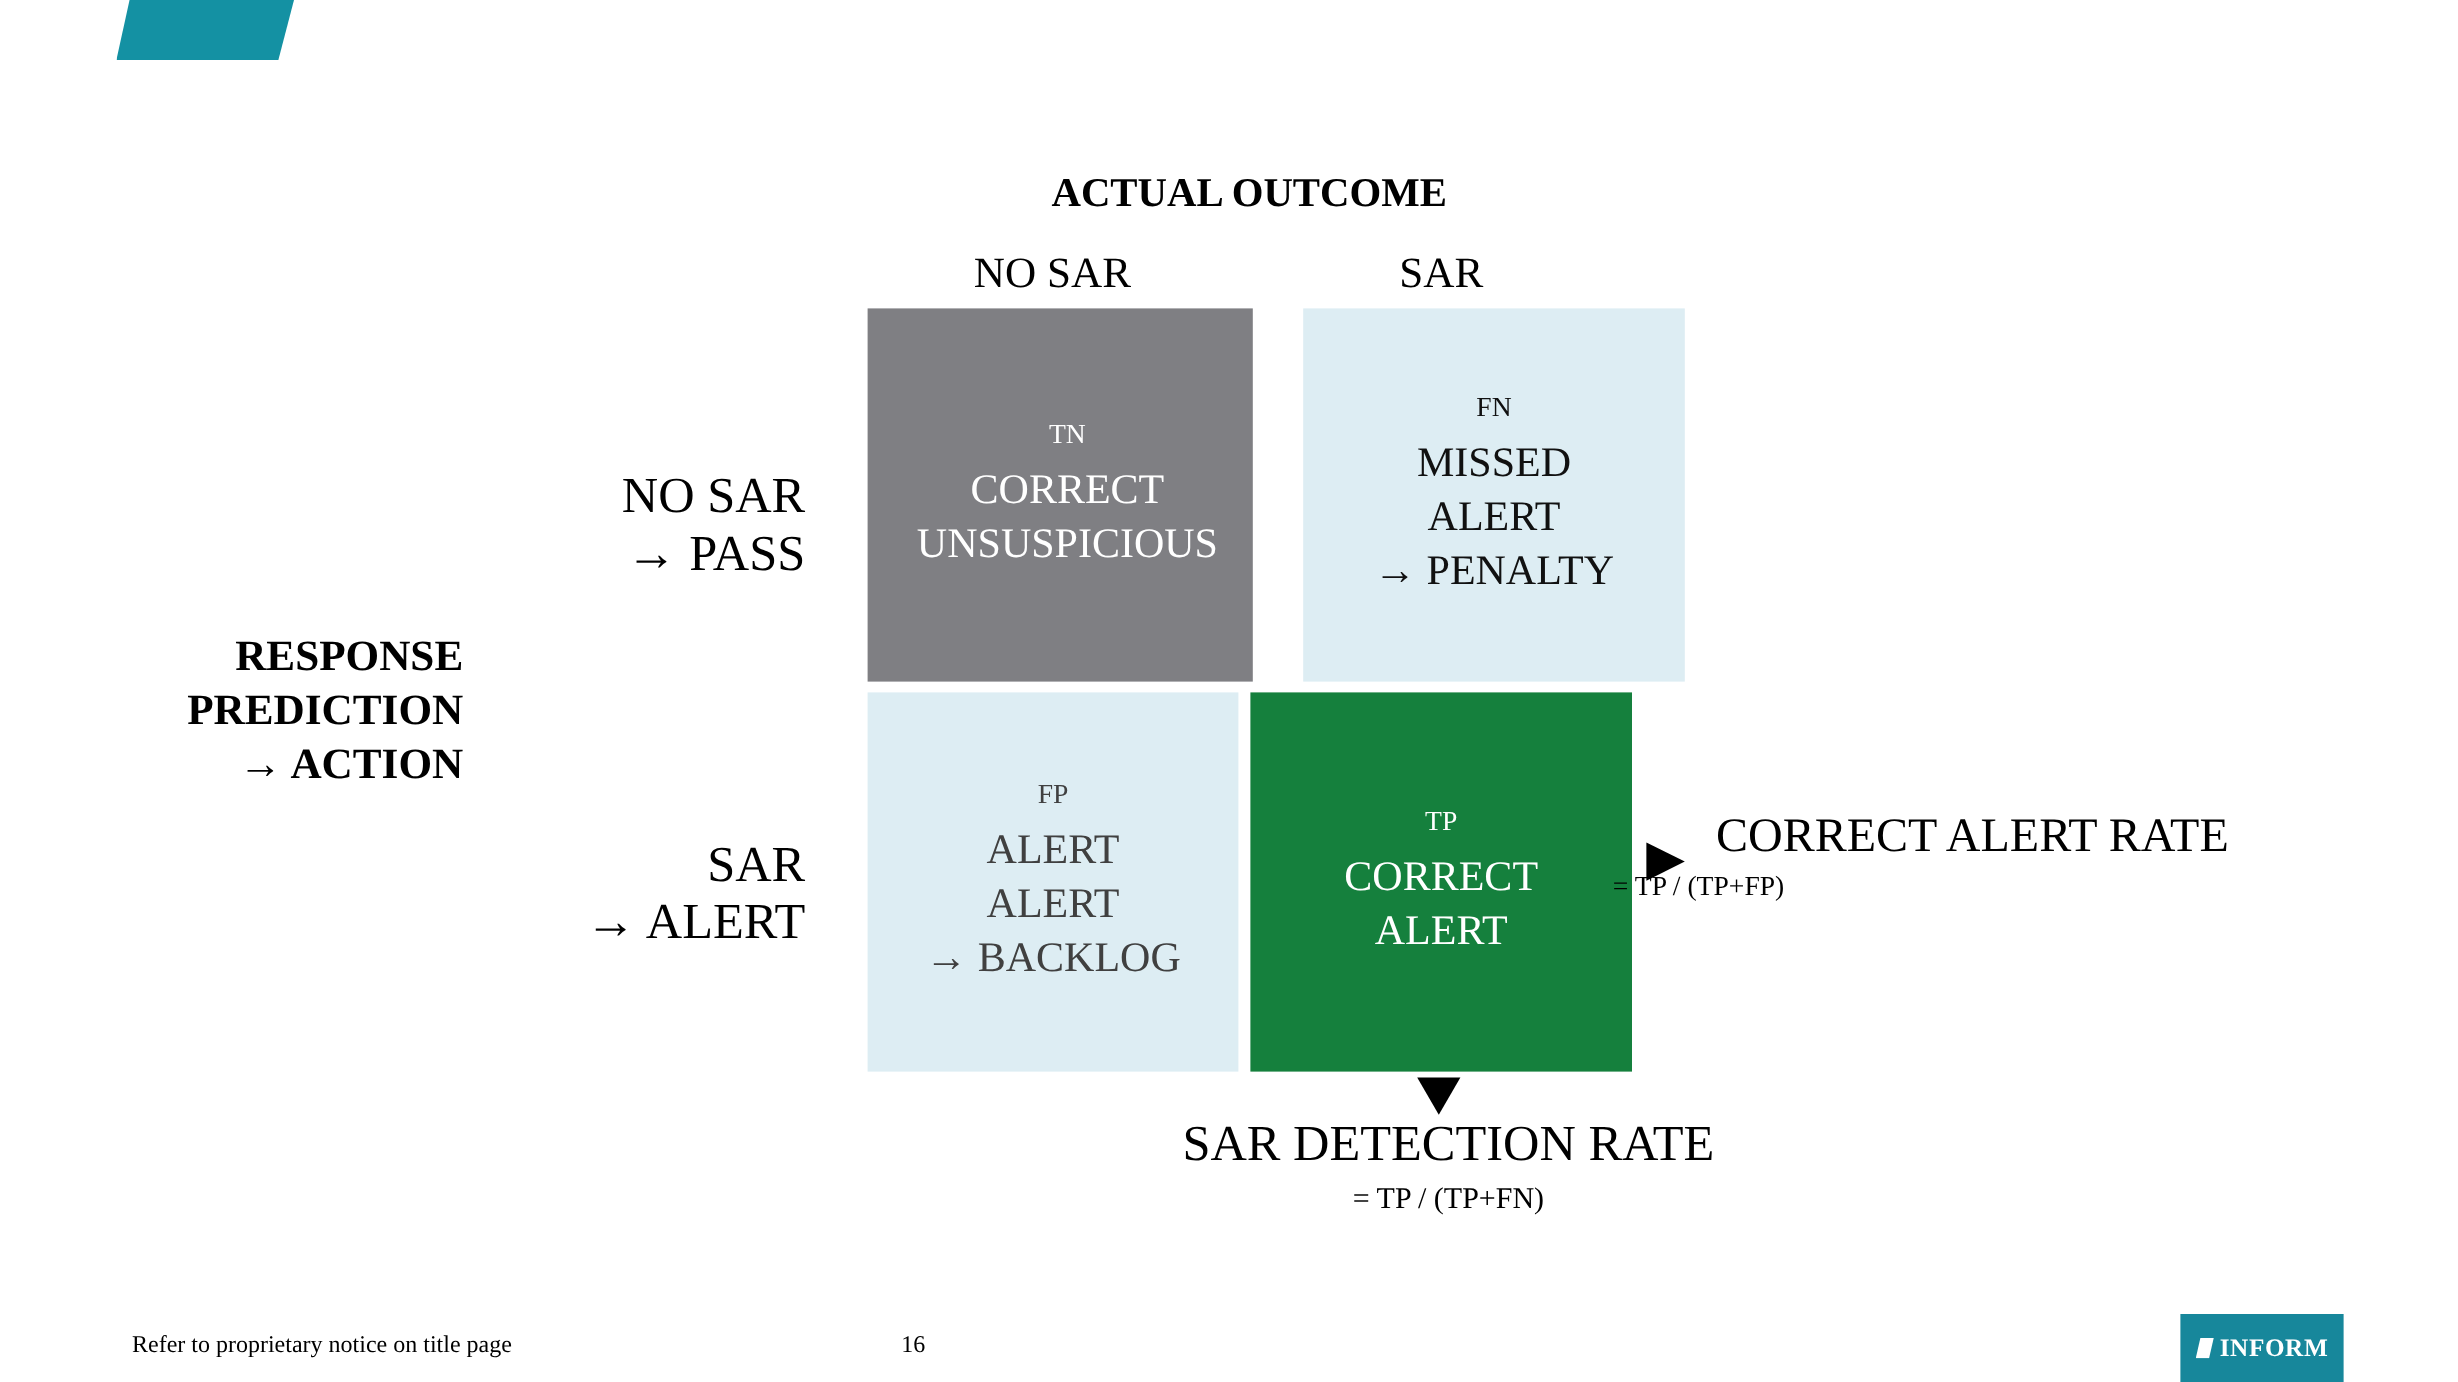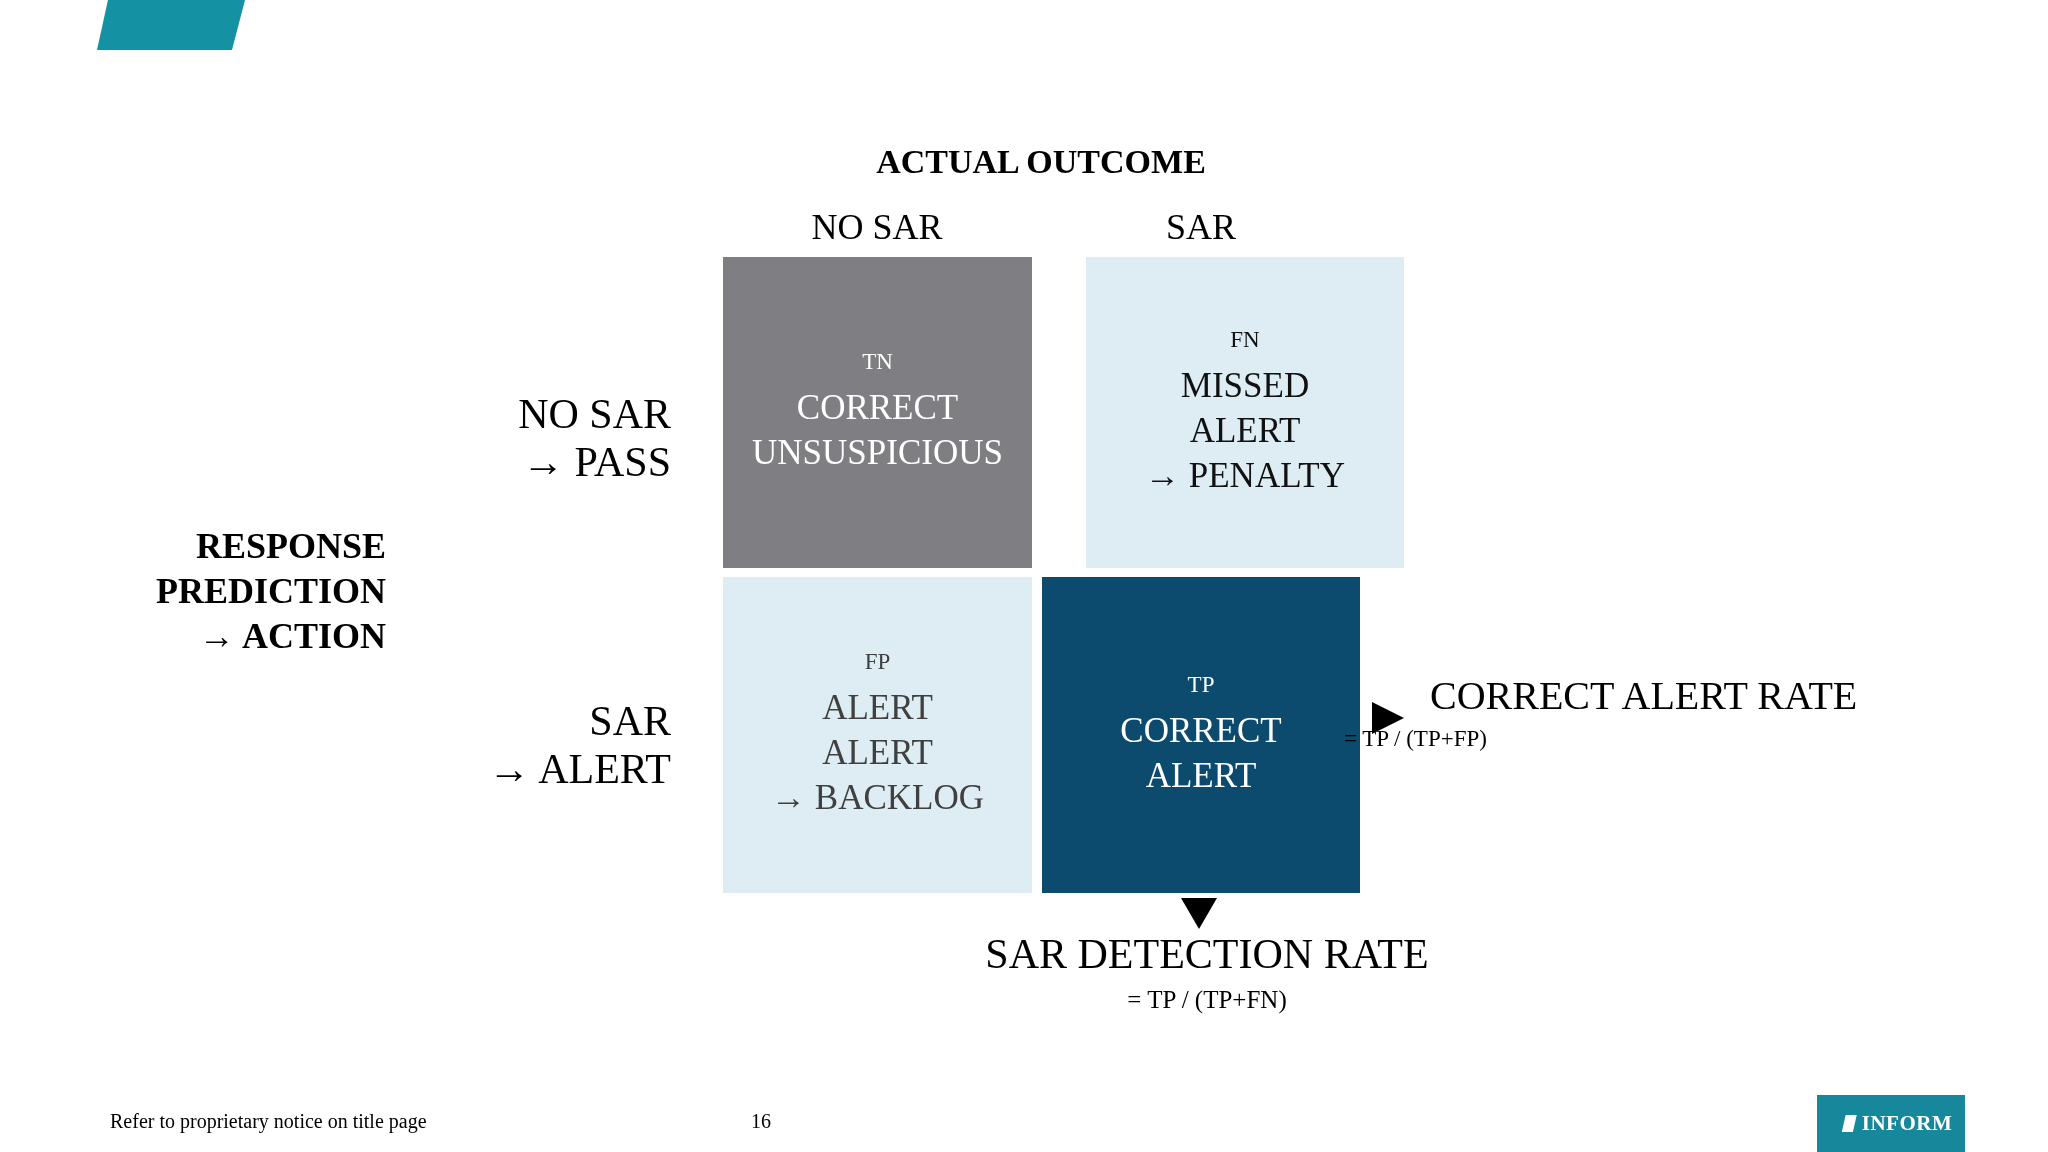--- a/index.html
+++ b/index.html
@@ -84,56 +84,56 @@
 
   <div class="abs row-label r0">
     <div>NO SAR</div>
     <div>→ PASS</div>
   </div>
   <div class="abs row-label r1">
     <div>SAR</div>
     <div>→ ALERT</div>
   </div>
 
-  <div class="abs cell tn" style="background-color: rgb(127, 127, 131);">
+  <div class="abs cell tn" style="background-color: rgb(127, 127, 131); padding-left: 12px;">
     <div class="tag">TN</div>
     <div class="big">CORRECT</div>
     <div class="big">UNSUSPICIOUS</div>
   </div>
 
   <div class="abs cell fn" style="background-color: rgb(221, 237, 243); margin-left: 44px;">
     <div class="tag">FN</div>
     <div class="big">MISSED</div>
     <div class="big">ALERT</div>
     <div class="big">→ PENALTY</div>
   </div>
 
   <div class="abs cell fp" style="background-color: rgb(221, 237, 243);">
     <div class="tag">FP</div>
     <div class="big">ALERT</div>
     <div class="big">ALERT</div>
     <div class="big">→ BACKLOG</div>
   </div>
 
-  <div class="abs cell tp" style="background-color: #0c4a6e;">
+  <div class="abs cell tp" style="background-color: #15803d;">
     <div class="tag">TP</div>
     <div class="big">CORRECT</div>
     <div class="big">ALERT</div>
   </div>
 
   <div class="abs tri-right"></div>
   <div class="abs car-title">CORRECT ALERT RATE</div>
   <div class="abs car-formula">= TP / (TP+FP)</div>
 
   <div class="abs tri-down"></div>
   <div class="abs sdr-title">SAR DETECTION RATE</div>
   <div class="abs sdr-formula">= TP / (TP+FN)</div>
 
   <div class="abs footer-text footer-notice">Refer to proprietary notice on title page</div>
   <div class="abs footer-text footer-date">7/1/2022</div>
   <div class="abs footer-text footer-page">16</div>
 
-  <div class="abs inform-box" style="background-color: rgb(23, 135, 155); padding-left: 12px;">
+  <div class="abs inform-box" style="background-color: rgb(23, 135, 155);">
     <span class="inform-glyph"></span>
     <span class="inform-word">INFORM</span>
   </div>
 
 </div>
 
 </body></html>

